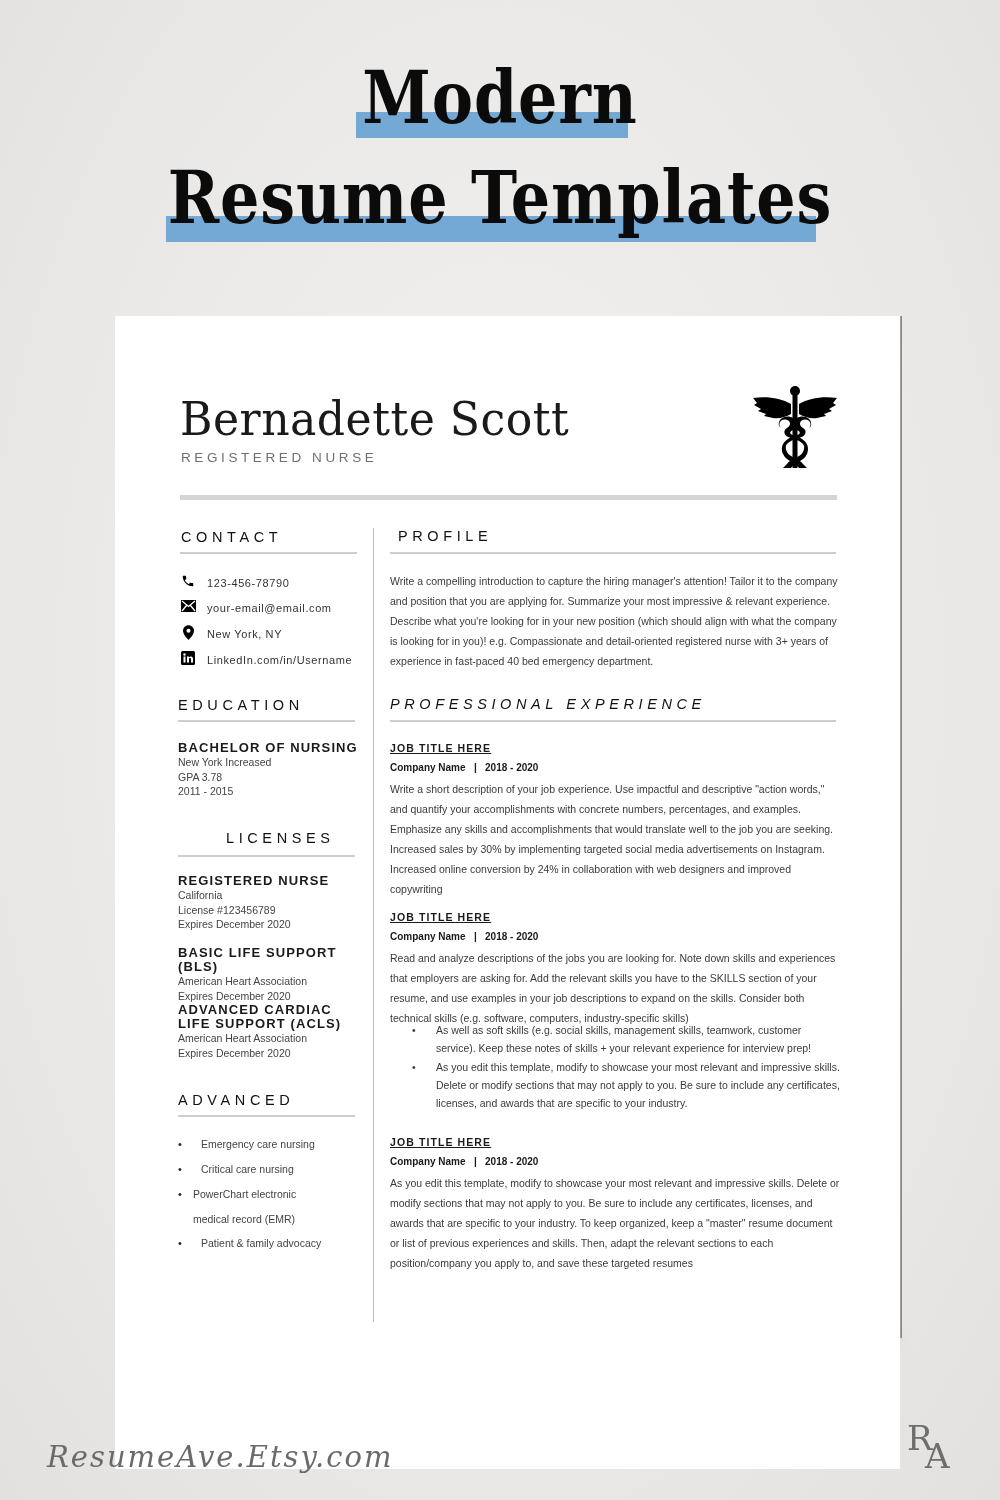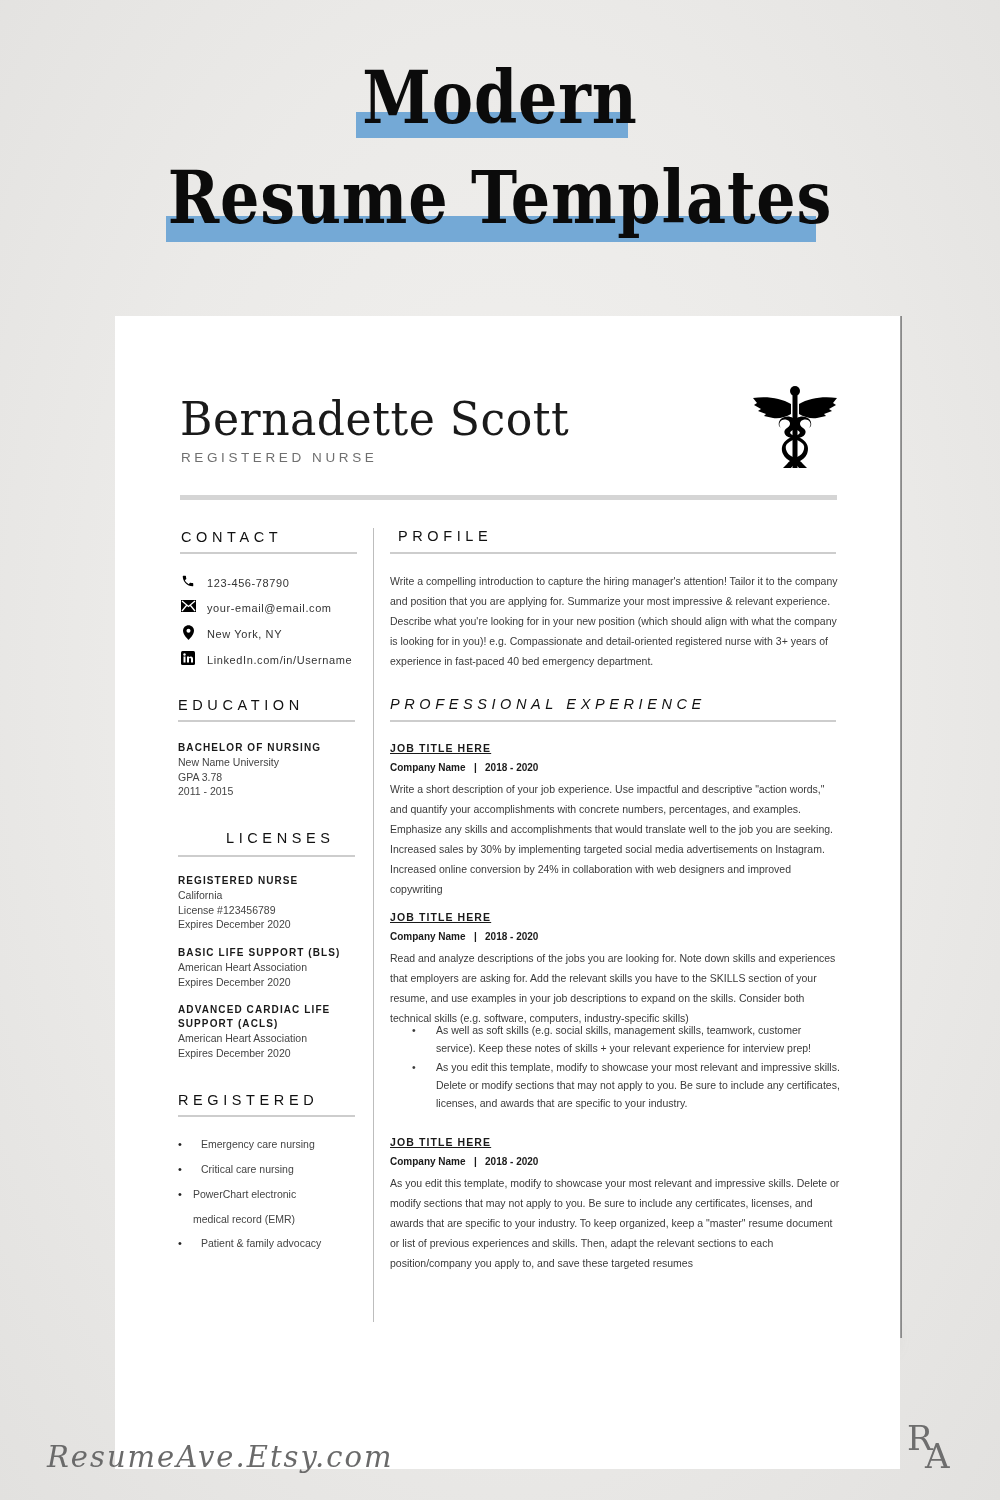--- a/index.html
+++ b/index.html
@@ -57,21 +57,21 @@
     
     .sec-title {
       position: absolute; font-size: 14.5px; letter-spacing: 4.6px; color: #111; font-weight: normal;
     }
     .sec-rule { position: absolute; height: 2px; background: #cdcdcd; }
     .contact-row { position: absolute; left: 65px; height: 18px; display: flex; align-items: flex-end; }
     .contact-icon { width: 16px; height: 16px; margin-right: 11px; display: flex; align-items: center; justify-content: center; }
     .contact-text { font-size: 11px; letter-spacing: 0.6px; color: #333; }
 
     .entry { position: absolute; left: 63px; width: 185px; }
-    .entry-title { font-size: 10px; font-weight: bold; letter-spacing: 1.1px; color: #1a1a1a; line-height: 14px; }
+    .entry-title { font-size: 13px; font-weight: bold; letter-spacing: 1.1px; color: #1a1a1a; line-height: 14px; }
     .entry-line { font-size: 10.5px; color: #444; line-height: 14.5px; }
 
     .exp-item { position: absolute; left: 63px; width: 185px; display: flex; }
     .exp-bullet { width: 23px; font-size: 11px; color: #222; line-height: 24.5px; }
     .exp-text { font-size: 10.5px; color: #444; line-height: 24.5px; }
 
     
     .body-text { position: absolute; left: 275px; width: 450px; font-size: 10.5px; line-height: 20px; color: #3a3a3a; }
     .job-title { position: absolute; left: 275px; font-size: 10.5px; font-weight: bold; letter-spacing: 1.1px; color: #1a1a1a; text-decoration: underline; }
     .job-meta { position: absolute; left: 275px; font-size: 10px; font-weight: bold; color: #1a1a1a; white-space: pre; }
@@ -165,21 +165,21 @@
           <path d="M6 5.5h2v1c.4-.7 1.1-1.1 2-1.1 1.4 0 2 .9 2 2.4v3.7h-2V8.2c0-.8-.3-1.2-.9-1.2-.7 0-1.1.5-1.1 1.3v3.2H6z" fill="#fff"></path>
         </svg>
     </span>
     <span class="contact-text">LinkedIn.com/in/Username</span>
   </div>
 
   <div class="sec-title" style="left:63px; top:381px;">EDUCATION</div>
   <div class="sec-rule" style="left:63px; top:404px; width:177px;"></div>
   <div class="entry" style="top:425px;">
     <div class="entry-title">BACHELOR OF NURSING</div>
-    <div class="entry-line">New Name University</div>
+    <div class="entry-line">New York Increased</div>
     <div class="entry-line">GPA 3.78</div>
     <div class="entry-line">2011 - 2015</div>
   </div>
 
   <div class="sec-title" style="left:63px; top:514px;margin-left:48px;">LICENSES</div>
   <div class="sec-rule" style="left:63px; top:539px; width:177px;"></div>
 
   <div class="entry" style="top:558px;">
     <div class="entry-title">REGISTERED NURSE</div>
     <div class="entry-line">California</div>
@@ -190,21 +190,21 @@
     <div class="entry-title">BASIC LIFE SUPPORT (BLS)</div>
     <div class="entry-line">American Heart Association</div>
     <div class="entry-line">Expires December 2020</div>
   </div>
   <div class="entry" style="top:687px; width:170px;">
     <div class="entry-title">ADVANCED CARDIAC LIFE SUPPORT (ACLS)</div>
     <div class="entry-line">American Heart Association</div>
     <div class="entry-line">Expires December 2020</div>
   </div>
 
-  <div class="sec-title" style="left:63px; top:776px;">REGISTERED</div>
+  <div class="sec-title" style="left:63px; top:776px;">ADVANCED</div>
   <div class="sec-rule" style="left:63px; top:799px; width:177px;"></div>
 
   <div class="exp-item" style="top:816px;">
     <span class="exp-bullet">•</span>
     <span class="exp-text">Emergency care nursing</span>
   </div>
   <div class="exp-item" style="top:841px;">
     <span class="exp-bullet">•</span>
     <span class="exp-text">Critical care nursing</span>
   </div>

